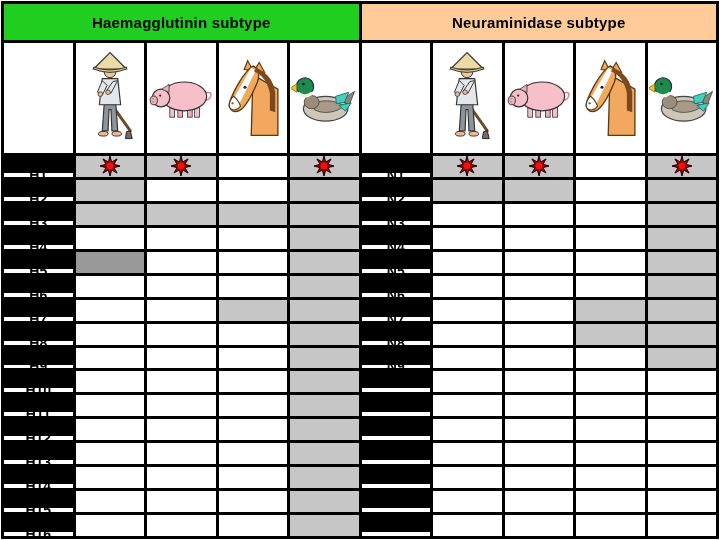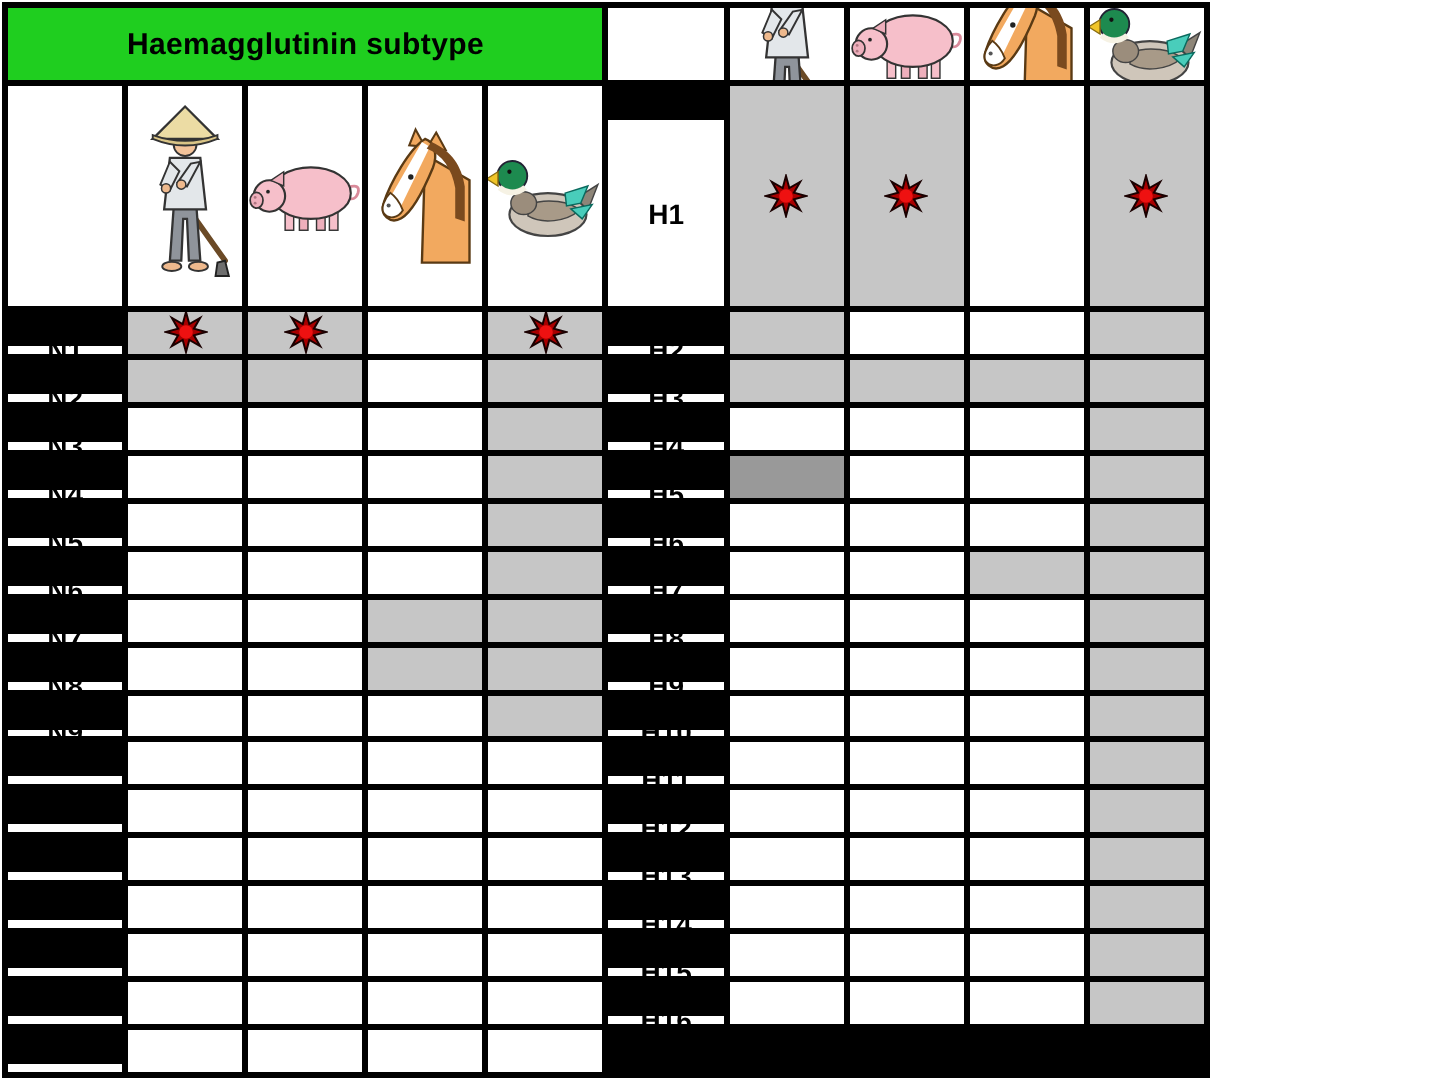--- a/index.html
+++ b/index.html
@@ -1,21 +1,21 @@
 <!DOCTYPE html>
 <html style="--hdr-left: #1FCE1F; --hdr-right: #FFCC99; --shaded: #C6C6C6; --dark: #999999;"><head>
 <meta charset="utf-8">
 <style>
   html,body{margin:0;padding:0;background:#fff;}
   .frame{
     width:720px;height:540px;position:relative;background:#fff;overflow:hidden;
     font-family:"Liberation Sans", sans-serif;
   }
   .grid{
-    position:absolute;left:1px;top:1px;width:604px;height:538px;
+    position:absolute;left:1px;top:1px;width:718px;height:538px;
     box-sizing:border-box;
     display:grid;
     grid-template-columns:repeat(10,1fr);
     grid-template-rows:36px 110px repeat(16,1fr);
     gap:3px;
     padding:3px;
     background:#000;
   }
   .cell{
     background:#fff;
@@ -37,20 +37,21 @@
   .c-shaded{background:var(--shaded,#c6c6c6);}
   .c-dark{background:var(--dark,#999999);}
   .animal-cell svg{display:block;}
 </style>
 </head>
 <body>
 
 <div class="frame">
   <div class="grid" id="grid">
     <div class="hdr hdr-left cellless">Haemagglutinin subtype</div>
+    <div class="hdr hdr-right cellless">Neuraminidase subtype</div>
 
   <div class="cell"></div>
       <div class="cell animal-cell">
         <svg width="58" height="98" viewBox="0 0 60 100">
     <line x1="24" y1="46" x2="51" y2="84" stroke="#6b4a26" stroke-width="3" stroke-linecap="round"></line>
     <path d="M51,84 L53,92 L46,92 L47,85 Z" fill="#6e6e6e" stroke="#222" stroke-width="1"></path>
     <path d="M24,56 L22,84 L28,84 L29,62 L31,62 L32,84 L38,84 L36,56 Z" fill="#8f949b" stroke="#333" stroke-width="1.2"></path>
     <ellipse cx="23" cy="87" rx="5" ry="2.4" fill="#eeb98d" stroke="#333" stroke-width="1"></ellipse>
     <ellipse cx="37" cy="87" rx="5" ry="2.4" fill="#eeb98d" stroke="#333" stroke-width="1"></ellipse>
     <path d="M22,30 L38,30 L41,57 L19,57 Z" fill="#e3e7ea" stroke="#333" stroke-width="1.2"></path>

